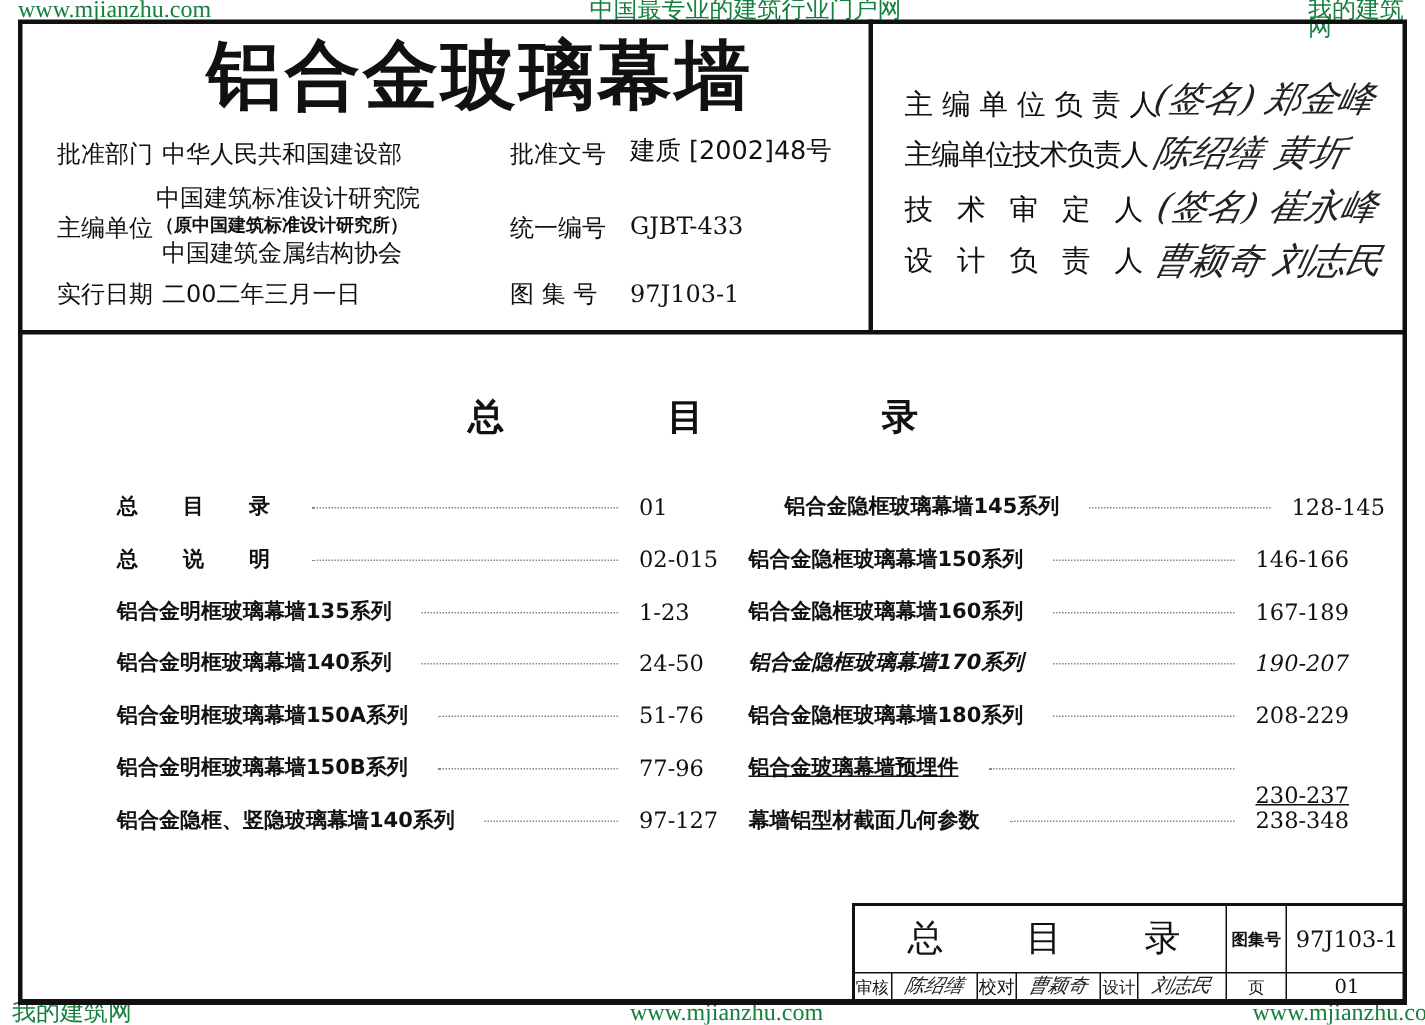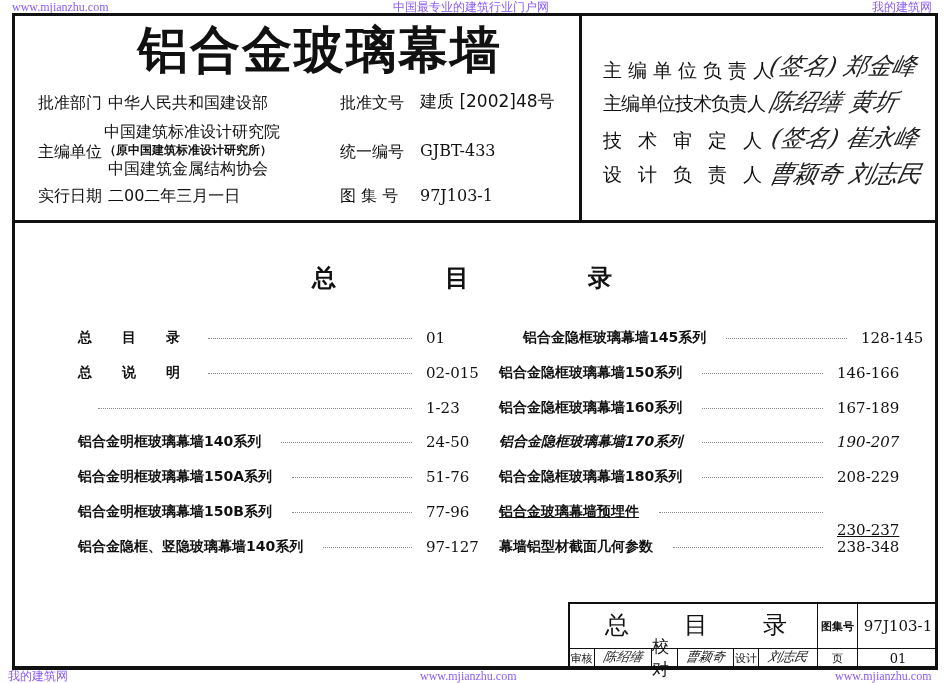--- a/index.html
+++ b/index.html
@@ -1,19 +1,19 @@
 <!DOCTYPE html>
 <html><head>
 <meta charset="utf-8">
 <style>
   html, body { margin:0; padding:0; background:#fff; }
   body { width:950px; height:683px; position:relative; overflow:hidden;
          font-family:"DejaVu Serif","Liberation Serif",serif; color:#111; }
   .wm { position:absolute; font-family:"Liberation Serif","DejaVu Serif",serif;
-        color:#8b5cf6; font-size:12px; line-height:12px; }
+        color:#15803d; font-size:16px; line-height:12px; }
   .frame { position:absolute; left:12px; top:13px; width:926px; height:656px;
            border:3px solid #111; box-sizing:border-box; }
   .hline { position:absolute; background:#111; }
   .vline { position:absolute; background:#111; }
   .title { position:absolute; left:90px; top:18px; width:460px; text-align:center;
            font-family:"DejaVu Sans","Liberation Sans",sans-serif;
            font-size:50px; font-weight:bold; letter-spacing:2px; line-height:64px; }
   .info { position:absolute; font-size:16px; line-height:20px; white-space:nowrap;
           font-family:"DejaVu Sans","Liberation Sans",sans-serif; }
   .info.small { font-size:12px; line-height:14px; font-weight:bold; }
@@ -85,20 +85,21 @@
   <span class="label" style="letter-spacing:8px;">总　目　录</span>
   <span class="dots"></span>
   <span class="page" style="width:62px;">01</span>
 </div>
 <div class="toc-item" style="left:78px;top:362px;width:410px;">
   <span class="label" style="letter-spacing:8px;">总　说　明</span>
   <span class="dots"></span>
   <span class="page" style="width:62px;">02-015</span>
 </div>
 <div class="toc-item" style="left:78px;top:397px;width:410px;">
+  <span class="label">铝合金明框玻璃幕墙135系列</span>
   <span class="dots"></span>
   <span class="page" style="width:62px;">1-23</span>
 </div>
 <div class="toc-item" style="left:78px;top:431px;width:410px;">
   <span class="label">铝合金明框玻璃幕墙140系列</span>
   <span class="dots"></span>
   <span class="page" style="width:62px;">24-50</span>
 </div>
 <div class="toc-item" style="left:78px;top:466px;width:410px;">
   <span class="label">铝合金明框玻璃幕墙150A系列</span>
@@ -165,18 +166,18 @@
 <div class="hline" style="left:12px;top:667px;width:926px;height:3px;"></div>
 
 <div class="tb-cell" style="left:597px;top:604px;width:40px;height:42px;font-size:24px;">总</div>
 <div class="tb-cell" style="left:676px;top:604px;width:40px;height:42px;font-size:24px;">目</div>
 <div class="tb-cell" style="left:755px;top:604px;width:40px;height:42px;font-size:24px;">录</div>
 <div class="tb-cell" style="left:818px;top:604px;width:39px;height:44px;font-size:11px;font-weight:bold;">图集号</div>
 <div class="tb-cell" style="left:858px;top:604px;width:80px;height:44px;font-size:15px;font-family:'DejaVu Serif',serif;">97J103-1</div>
 
 <div class="tb-cell" style="left:569px;top:649px;width:25px;height:18px;font-size:11px;">审核</div>
 <div class="tb-cell sig" style="left:595px;top:647px;width:56px;height:20px;font-size:13px;">陈绍缮</div>
-<div class="tb-cell" style="left:652px;top:649px;width:25px;height:18px;font-size:17px;">校对</div>
+<div class="tb-cell" style="left:652px;top:649px;width:25px;height:18px;font-size:12px;">校对</div>
 <div class="tb-cell sig" style="left:678px;top:647px;width:55px;height:20px;font-size:13px;">曹颖奇</div>
 <div class="tb-cell" style="left:734px;top:649px;width:24px;height:18px;font-size:11px;">设计</div>
 <div class="tb-cell sig" style="left:759px;top:647px;width:58px;height:20px;font-size:13px;">刘志民</div>
 <div class="tb-cell" style="left:818px;top:649px;width:39px;height:18px;font-size:11px;">页</div>
 <div class="tb-cell" style="left:858px;top:649px;width:80px;height:18px;font-size:13px;font-family:'DejaVu Serif',serif;">01</div>
 
 </body></html>

